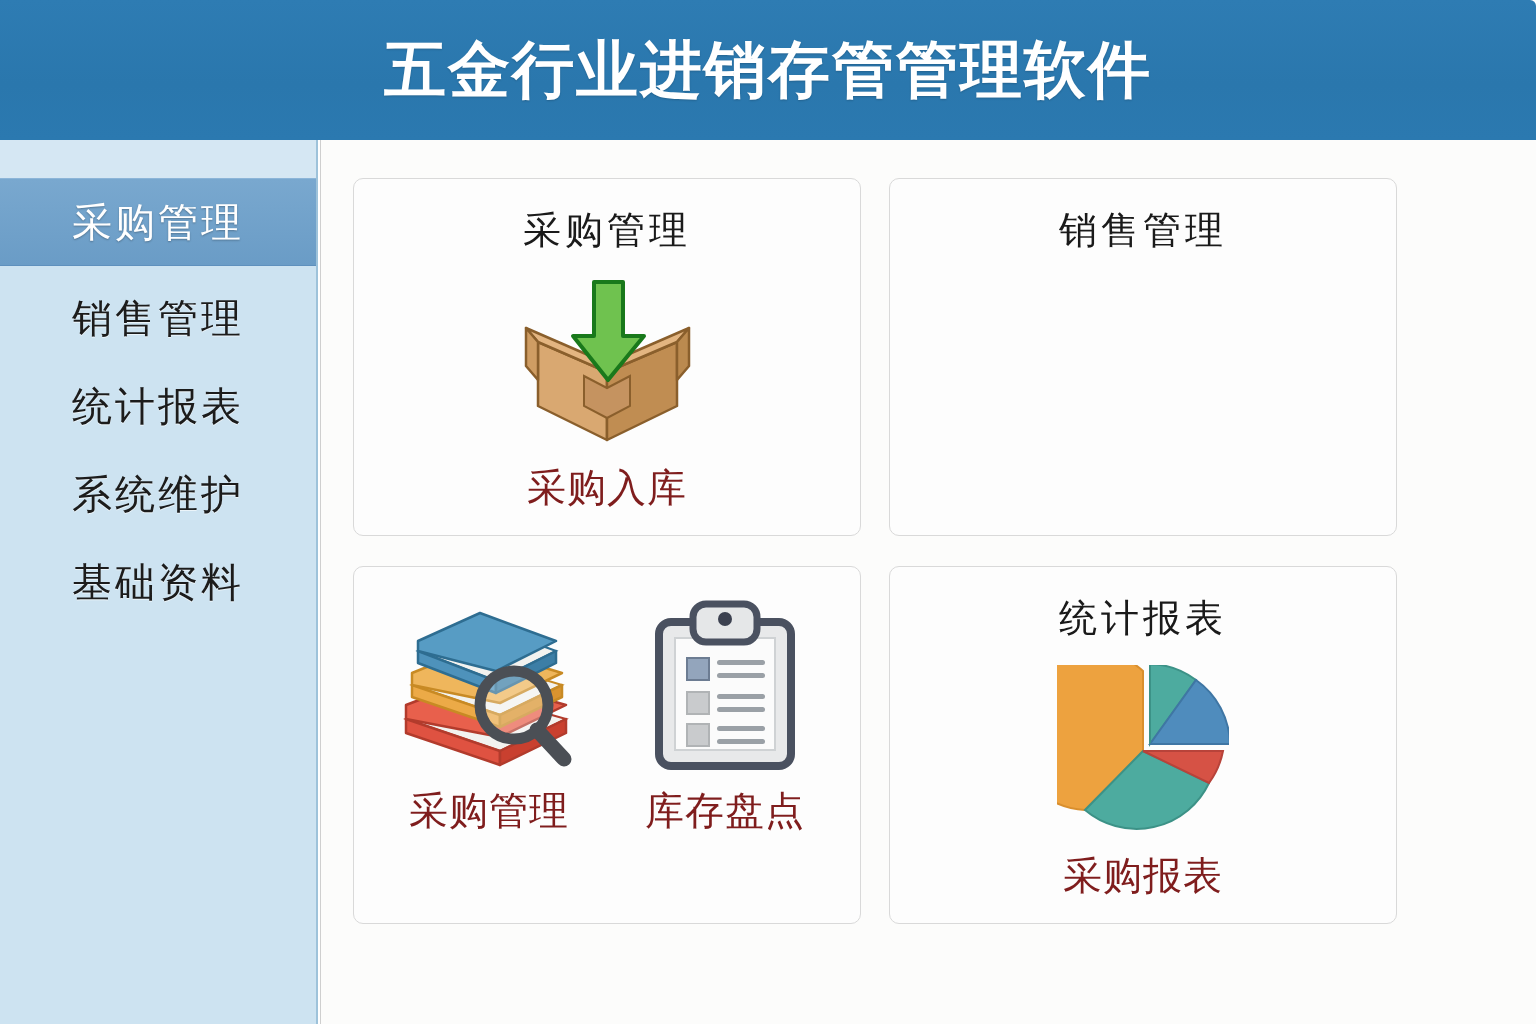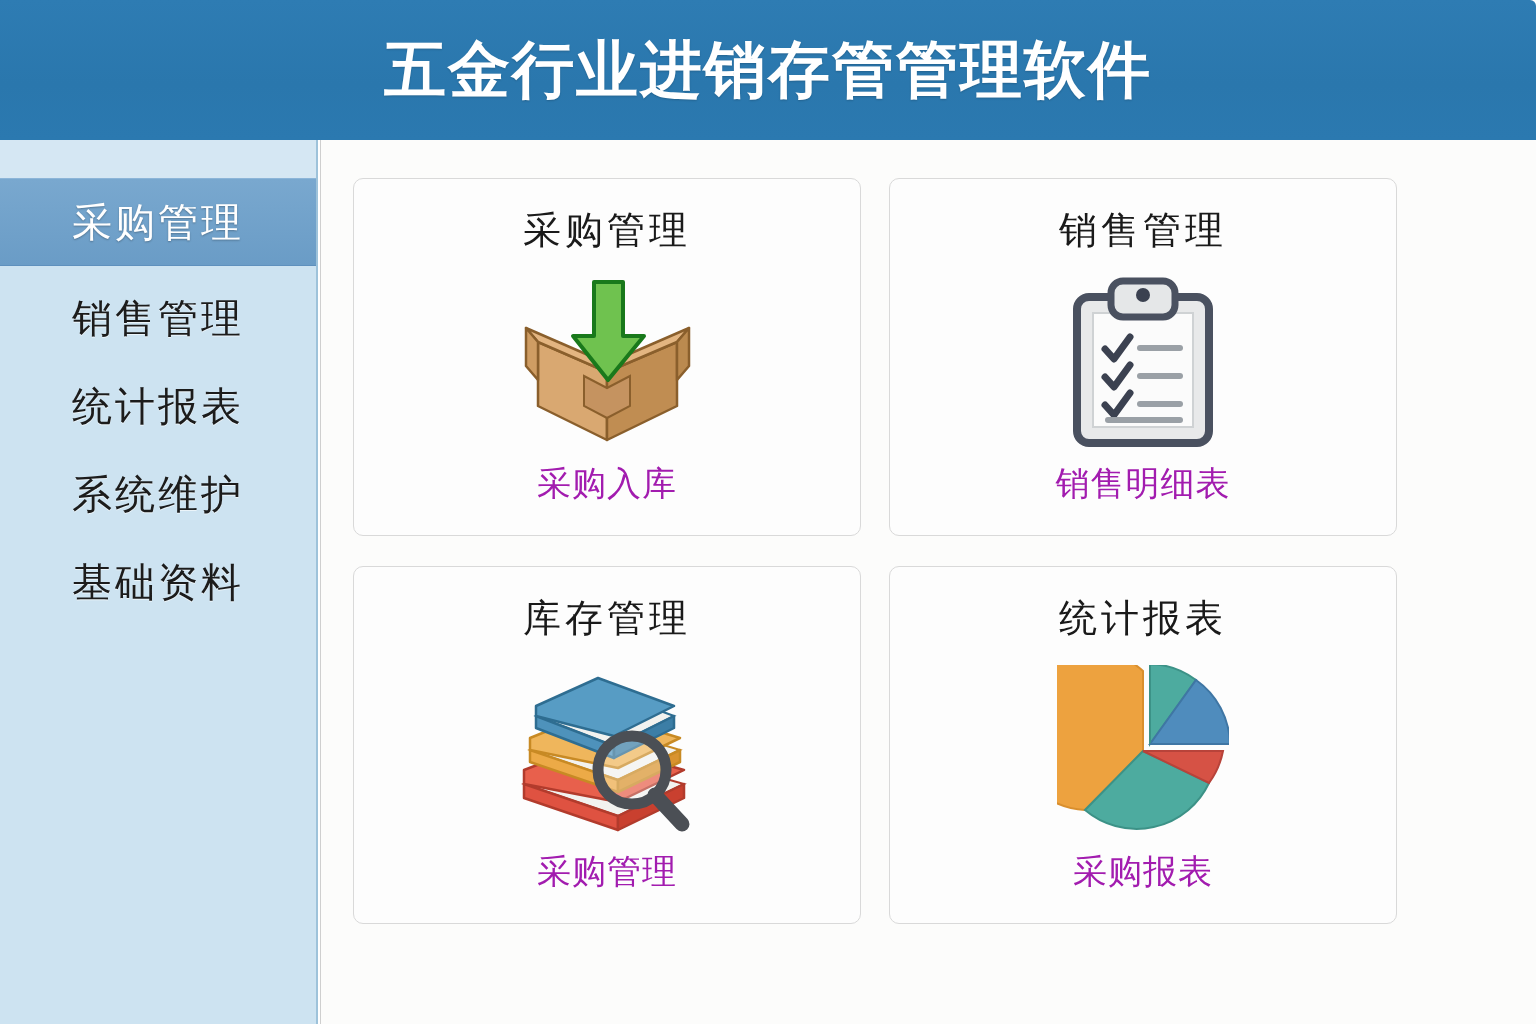--- a/index.html
+++ b/index.html
@@ -110,22 +110,22 @@
     align-items: center;
     cursor: pointer;
   }
   .tile-icon {
     height: 185px;
     display: flex;
     align-items: center;
     justify-content: center;
   }
   .tile-label {
-    font-size: 34px;
-    color: #a21caf;
+    font-size: 39px;
+    color: #7f1d1d;
     letter-spacing: 1px;
     margin-top: 6px;
     white-space: nowrap;
   }
   svg { display: block; }
 </style>
 </head>
 <body>
 
 <div id="app">
@@ -186,44 +186,25 @@
 
 
         </div>
       </div>
 
       <div class="card">
         <div class="card-title">销售管理</div>
         <div class="tiles">
 
 
-          <div class="tile">
-            <div class="tile-icon">
-              <svg width="148" height="172" viewBox="0 0 148 172">
-                <rect x="8" y="20" width="132" height="146" rx="12" fill="#e8e9ea" stroke="#4a5160" stroke-width="8"></rect>
-                <rect x="24" y="36" width="100" height="114" fill="#fbfbfb" stroke="#cfd2d4" stroke-width="2"></rect>
-                <rect x="42" y="4" width="64" height="36" rx="12" fill="#e5e7e8" stroke="#4a5160" stroke-width="7"></rect>
-                <circle cx="74" cy="18" r="7" fill="#3b4150"></circle>
-                <path d="M36 72 l9 10 l16 -22" fill="none" stroke="#3b4150" stroke-width="7" stroke-linecap="round" stroke-linejoin="round"></path>
-                <rect x="68" y="68" width="46" height="6" rx="3" fill="#9aa0a6"></rect>
-                <path d="M36 100 l9 10 l16 -22" fill="none" stroke="#3b4150" stroke-width="7" stroke-linecap="round" stroke-linejoin="round"></path>
-                <rect x="68" y="96" width="46" height="6" rx="3" fill="#9aa0a6"></rect>
-                <path d="M36 128 l9 10 l16 -22" fill="none" stroke="#3b4150" stroke-width="7" stroke-linecap="round" stroke-linejoin="round"></path>
-                <rect x="68" y="124" width="46" height="6" rx="3" fill="#9aa0a6"></rect>
-                <rect x="36" y="140" width="78" height="6" rx="3" fill="#9aa0a6"></rect>
-              </svg>
-            </div>
-            <div class="tile-label">销售明细表</div>
-          </div>
-
-        </div>
-      </div>
-
-      <div class="card">
-        <div class="card-title">库存管理</div>
+
+        </div>
+      </div>
+
+      <div class="card">
         <div class="tiles">
 
           <div class="tile">
             <div class="tile-icon">
               <svg width="186" height="170" viewBox="0 0 186 170">
 
                 <polygon points="10,118 78,92 170,118 104,150" fill="#f2f2ef" stroke="#b23b2c" stroke-width="2"></polygon>
                 <polygon points="10,118 104,150 104,164 10,132" fill="#df5241" stroke="#b23b2c" stroke-width="2.5" stroke-linejoin="round"></polygon>
                 <polygon points="170,118 104,150 104,164 170,132" fill="#c9402f" stroke="#b23b2c" stroke-width="2.5" stroke-linejoin="round"></polygon>
                 <polygon points="10,104 78,78 170,104 104,136 10,118" fill="#e8604c" stroke="#b23b2c" stroke-width="2.5" stroke-linejoin="round"></polygon>
@@ -238,20 +219,40 @@
                 <polygon points="160,50 100,80 100,92 160,62" fill="#3c7ea6" stroke="#2e6d91" stroke-width="2.5" stroke-linejoin="round"></polygon>
                 <polygon points="22,40 84,12 160,40 100,70 22,50" fill="#579cc4" stroke="#2e6d91" stroke-width="2.5" stroke-linejoin="round"></polygon>
 
                 <circle cx="118" cy="104" r="34" fill="rgba(255,255,255,0.28)" stroke="#4b4f55" stroke-width="11"></circle>
                 <line x1="141" y1="129" x2="168" y2="158" stroke="#4b4f55" stroke-width="15" stroke-linecap="round"></line>
               </svg>
             </div>
             <div class="tile-label">采购管理</div>
           </div>
 
+          <div class="tile">
+            <div class="tile-icon">
+              <svg width="148" height="172" viewBox="0 0 148 172">
+                <rect x="8" y="22" width="132" height="144" rx="12" fill="#e8e9ea" stroke="#4a5160" stroke-width="8"></rect>
+                <rect x="24" y="38" width="100" height="112" fill="#fbfbfb" stroke="#cfd2d4" stroke-width="2"></rect>
+                <rect x="42" y="4" width="64" height="38" rx="13" fill="#e5e7e8" stroke="#4a5160" stroke-width="7"></rect>
+                <circle cx="74" cy="19" r="7" fill="#3b4150"></circle>
+                <rect x="36" y="58" width="22" height="22" fill="#93a5bc" stroke="#6c7c92" stroke-width="2"></rect>
+                <rect x="66" y="60" width="48" height="5" rx="2.5" fill="#9aa0a6"></rect>
+                <rect x="66" y="73" width="48" height="5" rx="2.5" fill="#9aa0a6"></rect>
+                <rect x="36" y="92" width="22" height="22" fill="#c9cbcd" stroke="#b0b3b5" stroke-width="2"></rect>
+                <rect x="66" y="94" width="48" height="5" rx="2.5" fill="#9aa0a6"></rect>
+                <rect x="66" y="107" width="48" height="5" rx="2.5" fill="#9aa0a6"></rect>
+                <rect x="36" y="124" width="22" height="22" fill="#c9cbcd" stroke="#b0b3b5" stroke-width="2"></rect>
+                <rect x="66" y="126" width="48" height="5" rx="2.5" fill="#9aa0a6"></rect>
+                <rect x="66" y="139" width="48" height="5" rx="2.5" fill="#9aa0a6"></rect>
+              </svg>
+            </div>
+            <div class="tile-label">库存盘点</div>
+          </div>
 
         </div>
       </div>
 
       <div class="card">
         <div class="card-title">统计报表</div>
         <div class="tiles">
 
           <div class="tile">
             <div class="tile-icon">

